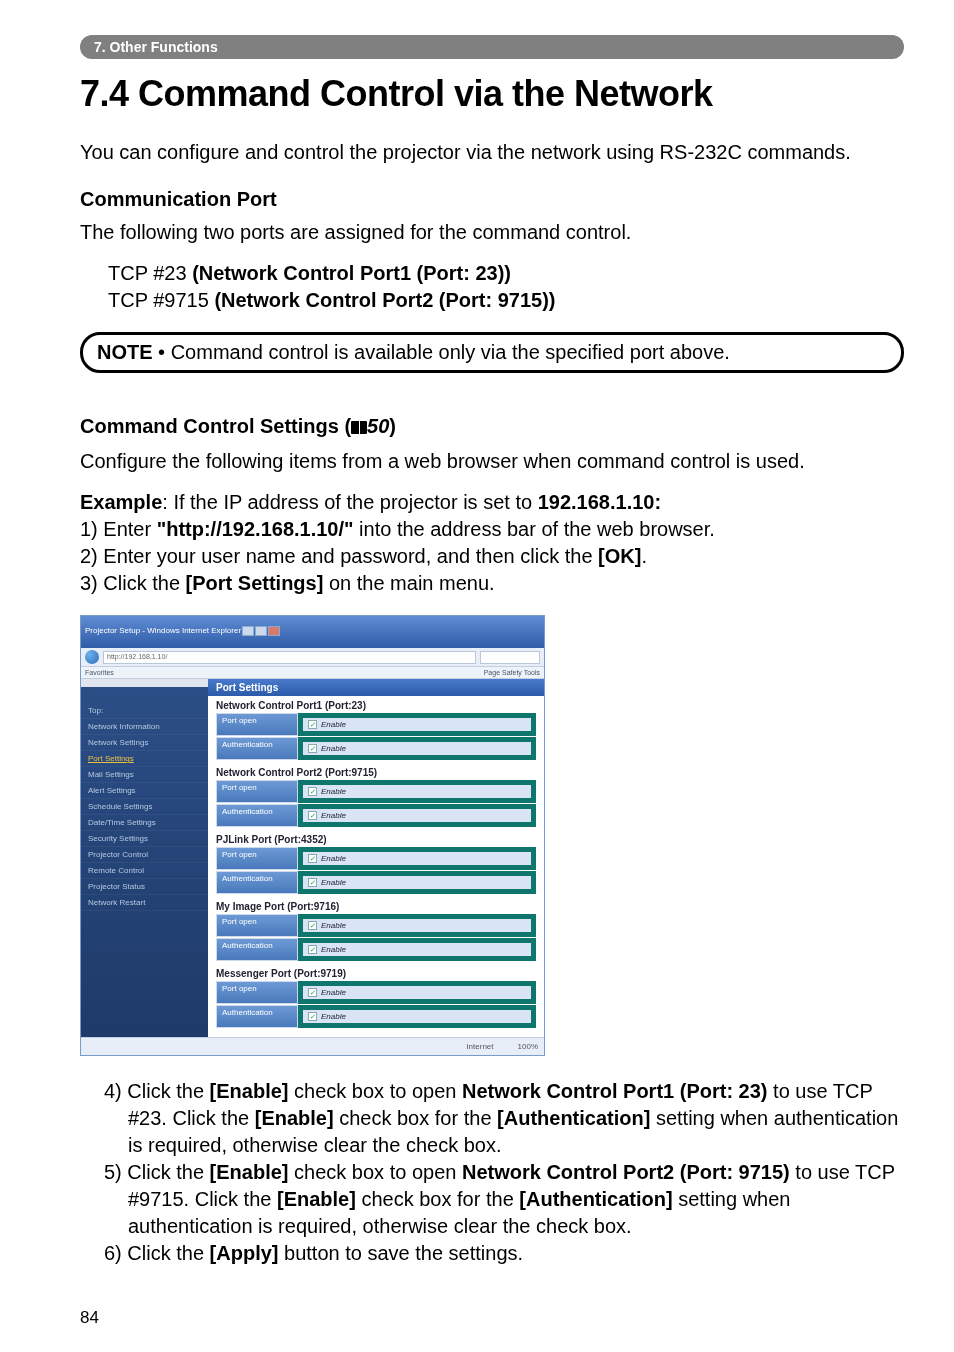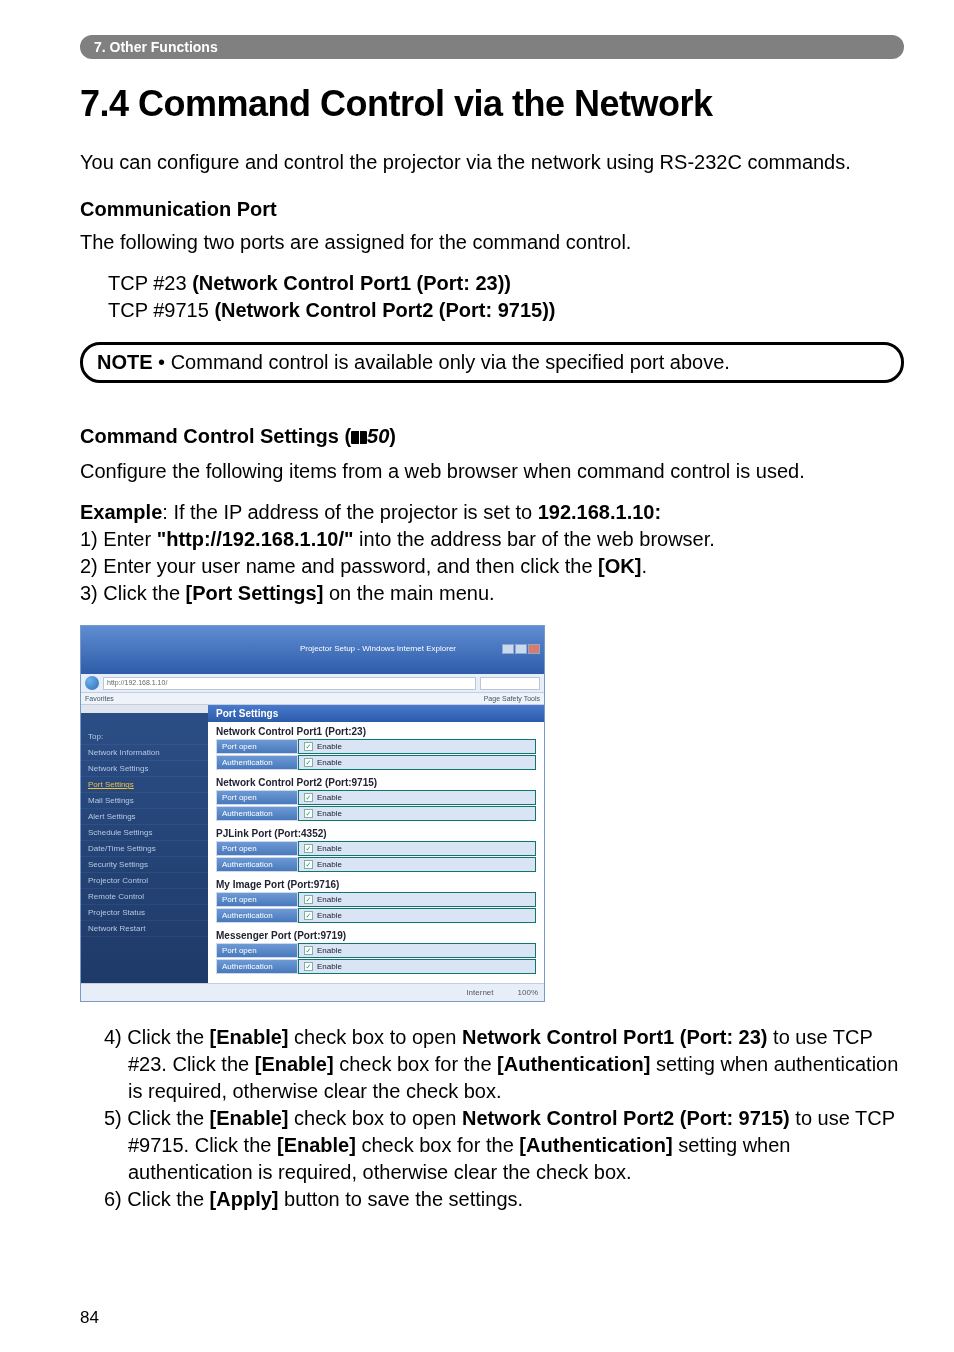--- a/index.html
+++ b/index.html
@@ -17,21 +17,21 @@
     position: relative;
   }
   .chapter-band {
     background: #808080;
     color: #fff;
     font-weight: bold;
     font-size: 14px;
     padding: 4px 14px;
     border-radius: 14px 14px 14px 14px;
     display: block;
-    margin-bottom: 24px;
+    margin-bottom: 14px;
   }
   h1.section-title {
     font-size: 36px;
     font-weight: 900;
     margin-bottom: 24px;
     letter-spacing: -0.5px;
   }
   .intro {
     font-size: 20px;
     line-height: 1.35;
@@ -100,25 +100,24 @@
   .screenshot {
     width: 465px;
     margin: 18px 0 22px 0;
     border: 1px solid #7a9ac9;
     font-size: 9px;
     background: #fff;
   }
   .ss-titlebar {
     background: linear-gradient(#5f8dd3, #2f5ca8);
     color: #fff;
-    padding: 18px 4px;
-    display: flex;
-    justify-content: flex-end;
+    padding: 10px 4px;
+    display: flex;
+    justify-content: flex-start;
     font-size: 8px;
-    gap: 45px;
   }
   .ss-winbtns span {
     display: inline-block;
     width: 12px;
     height: 10px;
     background: #cbd9ee;
     margin-left: 1px;
     border: 1px solid #8fa8cd;
   }
   .ss-winbtns span.red { background: #d97a6a; }
@@ -202,23 +201,24 @@
     color: #fff;
     width: 82px;
     padding: 2px 5px;
     border: 1px solid #ced9eb;
   }
   .ss-row .val {
     background: #d9e4f4;
     color: #223;
     flex: 1;
     padding: 2px 5px;
-    border: 1px solid #0f766e;
+    border: 5px solid #0f766e;
     display: flex;
     gap: 4px;
+    font-style: italic;
   }
   .ss-chk {
     width: 9px; height: 9px; background: #fff; border: 1px solid #8aa; display: inline-flex; align-items: center; justify-content: center; font-size: 7px; color: #1a5; line-height: 1;
   }
   .ss-status {
     background: #e8eef8;
     padding: 4px 6px;
     font-size: 8px;
     color: #556;
     display: flex;

